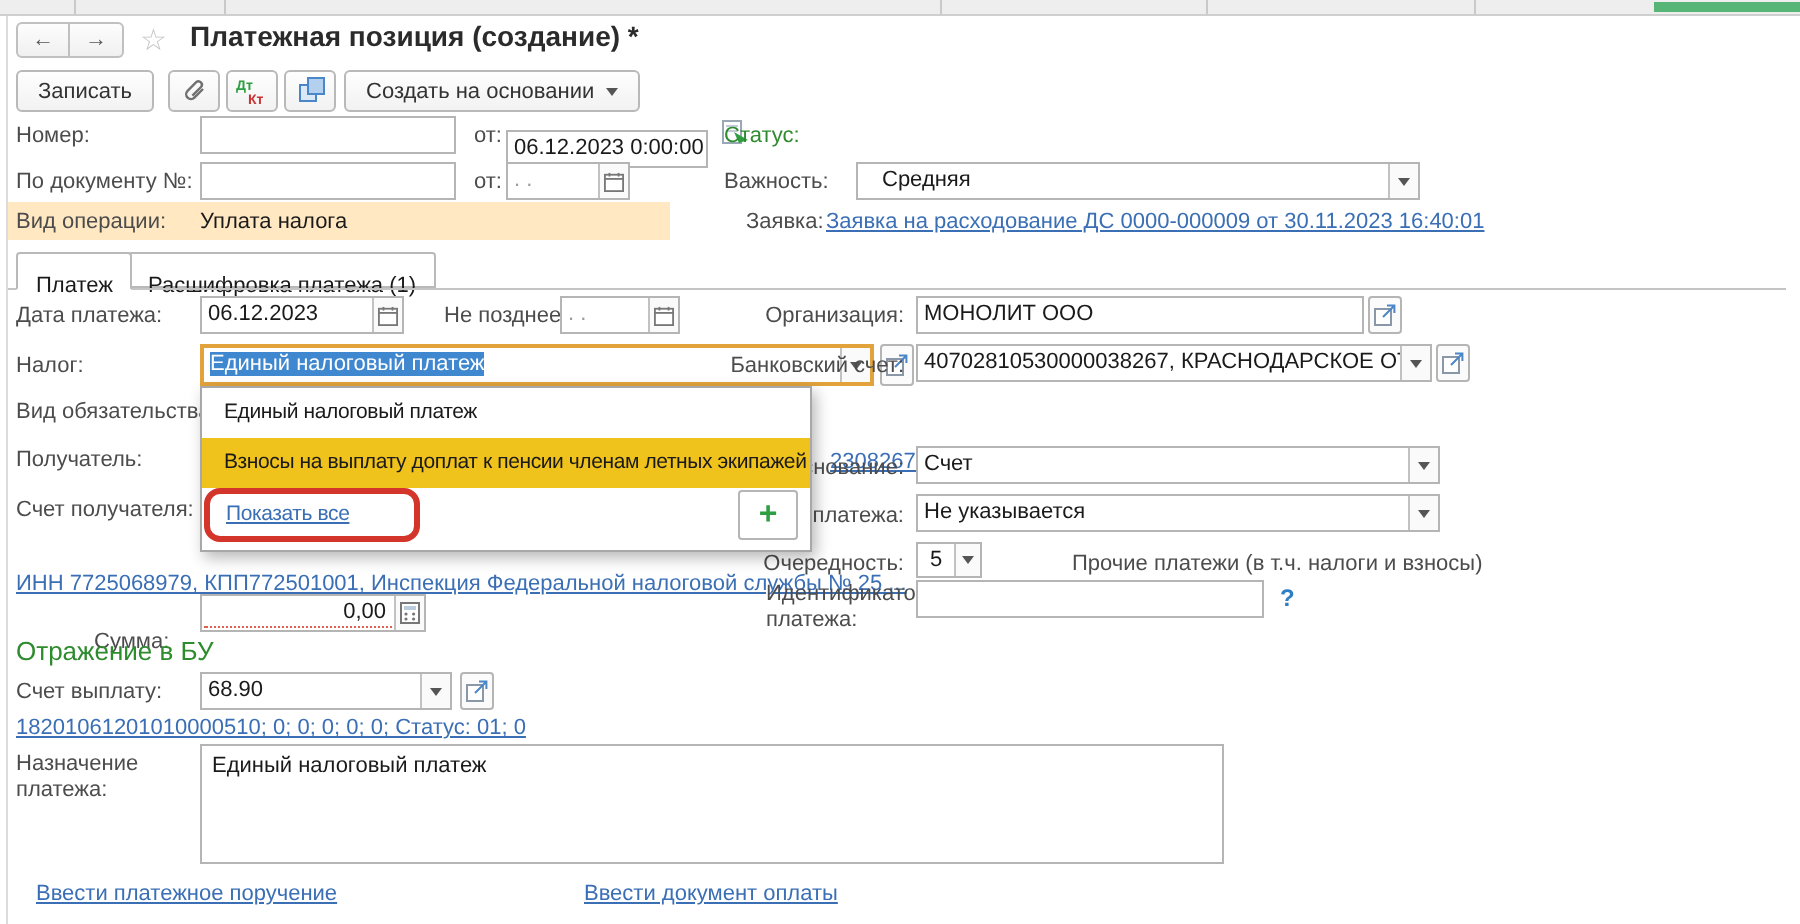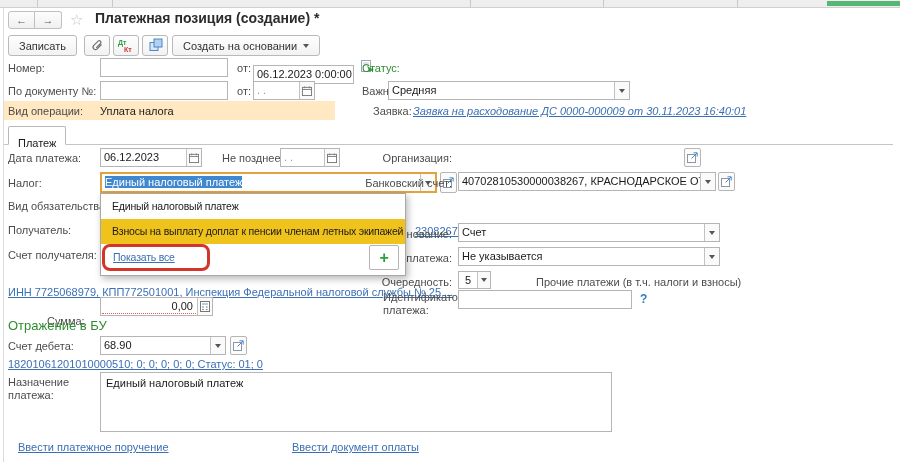--- a/index.html
+++ b/index.html
@@ -133,34 +133,35 @@
     <div class="ddbtn">
       <svg width="10" height="10" viewBox="0 0 11 11">
           <rect x="0.5" y="1.5" width="10" height="9" fill="#fff" stroke="#777"></rect>
           <line x1="0.5" y1="3.8" x2="10.5" y2="3.8" stroke="#777"></line>
           <line x1="3" y1="0.5" x2="3" y2="2.5" stroke="#777"></line>
           <line x1="8" y1="0.5" x2="8" y2="2.5" stroke="#777"></line>
         </svg>
     </div>
   </div>
   <div class="lbl" style="left:362px; top:85px;">Важность:</div>
-  <div class="combo" style="left:388px; top:81px; width:242px;">
+  <div class="combo" style="left:428px; top:81px; width:282px;padding-left:9px;">
     <div class="val">Средняя</div>
     <div class="ddbtn">
         <span class="tri"></span>
       </div>
   </div>
 
   <div class="band" style="left:4px; top:101px; width:331px; height:19px;"></div>
   <div class="lbl" style="left:8px; top:105px;">Вид операции:</div>
   <div class="lbl" style="left:100px; top:105px; color:#1a1a1a;">Уплата налога</div>
   <div class="lbl" style="left:373px; top:105px;">Заявка:</div>
-  <div class="lnk" style="left:413px; top:105px;font-style:italic;">Заявка на расходование ДС 0000-000009 от 30.11.2023 16:40:01</div>
+  <div class="lnk" style="left:413px; top:105px;">Заявка на расходование ДС 0000-000009 от 30.11.2023 16:40:01</div>
 
   <div class="tab active" style="left:8px;">Платеж</div>
+  <div class="tab inactive" style="left:64px;">Расшифровка платежа (1)</div>
   <div class="tabline"></div>
 
   <div class="lbl" style="left:8px; top:152px;">Дата платежа:</div>
   <div class="combo" style="left:100px; top:148px; width:102px;">
     <div class="val">06.12.2023</div>
     <div class="ddbtn">
       <svg width="10" height="10" viewBox="0 0 11 11">
           <rect x="0.5" y="1.5" width="10" height="9" fill="#fff" stroke="#777"></rect>
           <line x1="0.5" y1="3.8" x2="10.5" y2="3.8" stroke="#777"></line>
           <line x1="3" y1="0.5" x2="3" y2="2.5" stroke="#777"></line>
@@ -174,20 +175,21 @@
     <div class="ddbtn">
       <svg width="10" height="10" viewBox="0 0 11 11">
           <rect x="0.5" y="1.5" width="10" height="9" fill="#fff" stroke="#777"></rect>
           <line x1="0.5" y1="3.8" x2="10.5" y2="3.8" stroke="#777"></line>
           <line x1="3" y1="0.5" x2="3" y2="2.5" stroke="#777"></line>
           <line x1="8" y1="0.5" x2="8" y2="2.5" stroke="#777"></line>
         </svg>
     </div>
   </div>
   <div class="lbl lbl-r" style="left:352px; top:152px; width:100px;">Организация:</div>
+  <div class="inp" style="left:458px; top:148px; width:224px;">МОНОЛИТ ООО</div>
   <div class="sqbtn" style="left:684px; top:148px; width:17px; height:19px;">
     <svg width="11" height="11" viewBox="0 0 11 11">
         <rect x="0.5" y="2.5" width="8" height="8" fill="#fff" stroke="#8a97a8"></rect>
         <path d="M4.5 6.5 L10 1 M6.5 0.8 H10.2 V4.5" fill="none" stroke="#4a86c8"></path>
       </svg>
   </div>
 
   <div class="lbl" style="left:8px; top:177px;">Налог:</div>
   <div class="combo" style="left:100px; top:172px; width:337px; height:21px; border:2px solid #e2a33c;">
     <div class="val"><span style="background:#3f87cf; color:#fff;">Единый налоговый платеж</span></div>
@@ -259,21 +261,21 @@
     </div>
   </div>
   <div class="lbl" style="left:383px; top:291px; line-height:13px;">
     <span>Идентификатор</span><br>
     <span>платежа:</span>
   </div>
   <div class="inp" style="left:458px; top:290px; width:174px;"></div>
   <div class="help" style="left:640px; top:292px;">?</div>
 
   <div class="sect" style="left:8px; top:318px;">Отражение в БУ</div>
-  <div class="lbl" style="left:8px; top:340px;">Счет дебета:</div>
+  <div class="lbl" style="left:8px; top:340px;">Счет выплату:</div>
   <div class="combo" style="left:100px; top:336px; width:126px;">
     <div class="val">68.90</div>
     <div class="ddbtn">
         <span class="tri"></span>
       </div>
   </div>
   <div class="sqbtn" style="left:230px; top:336px; width:17px; height:19px;">
     <svg width="11" height="11" viewBox="0 0 11 11">
         <rect x="0.5" y="2.5" width="8" height="8" fill="#fff" stroke="#8a97a8"></rect>
         <path d="M4.5 6.5 L10 1 M6.5 0.8 H10.2 V4.5" fill="none" stroke="#4a86c8"></path>

